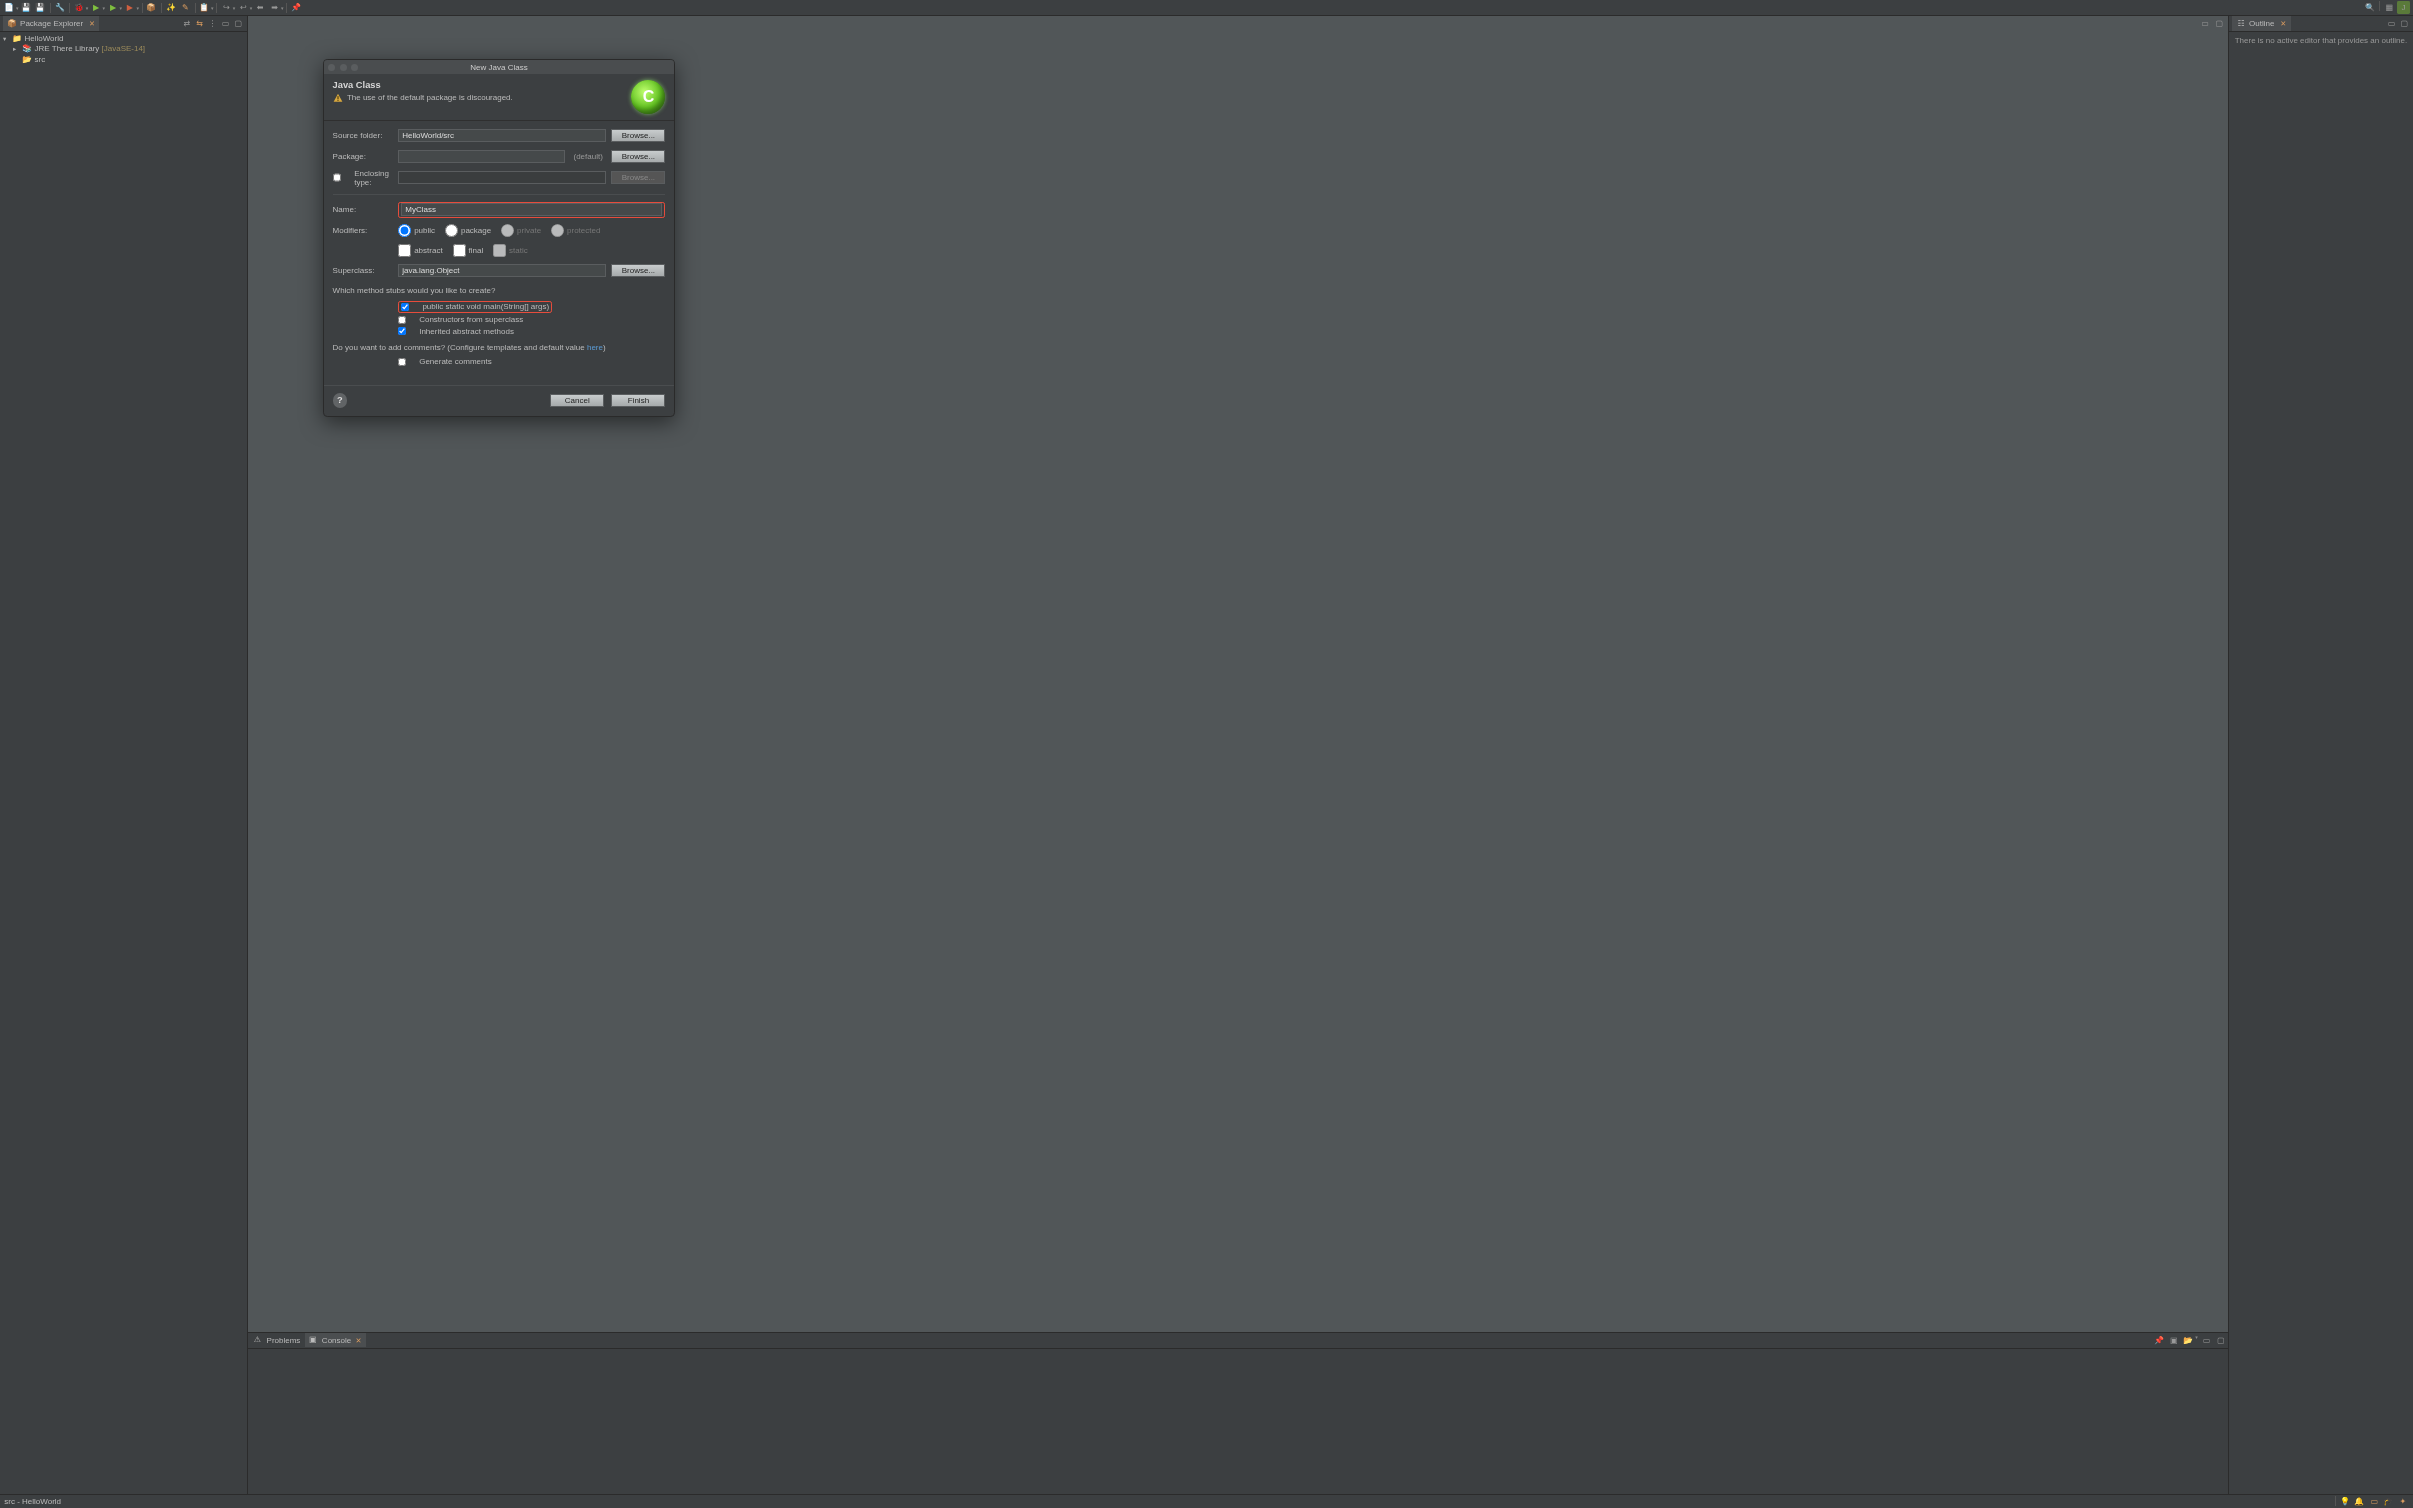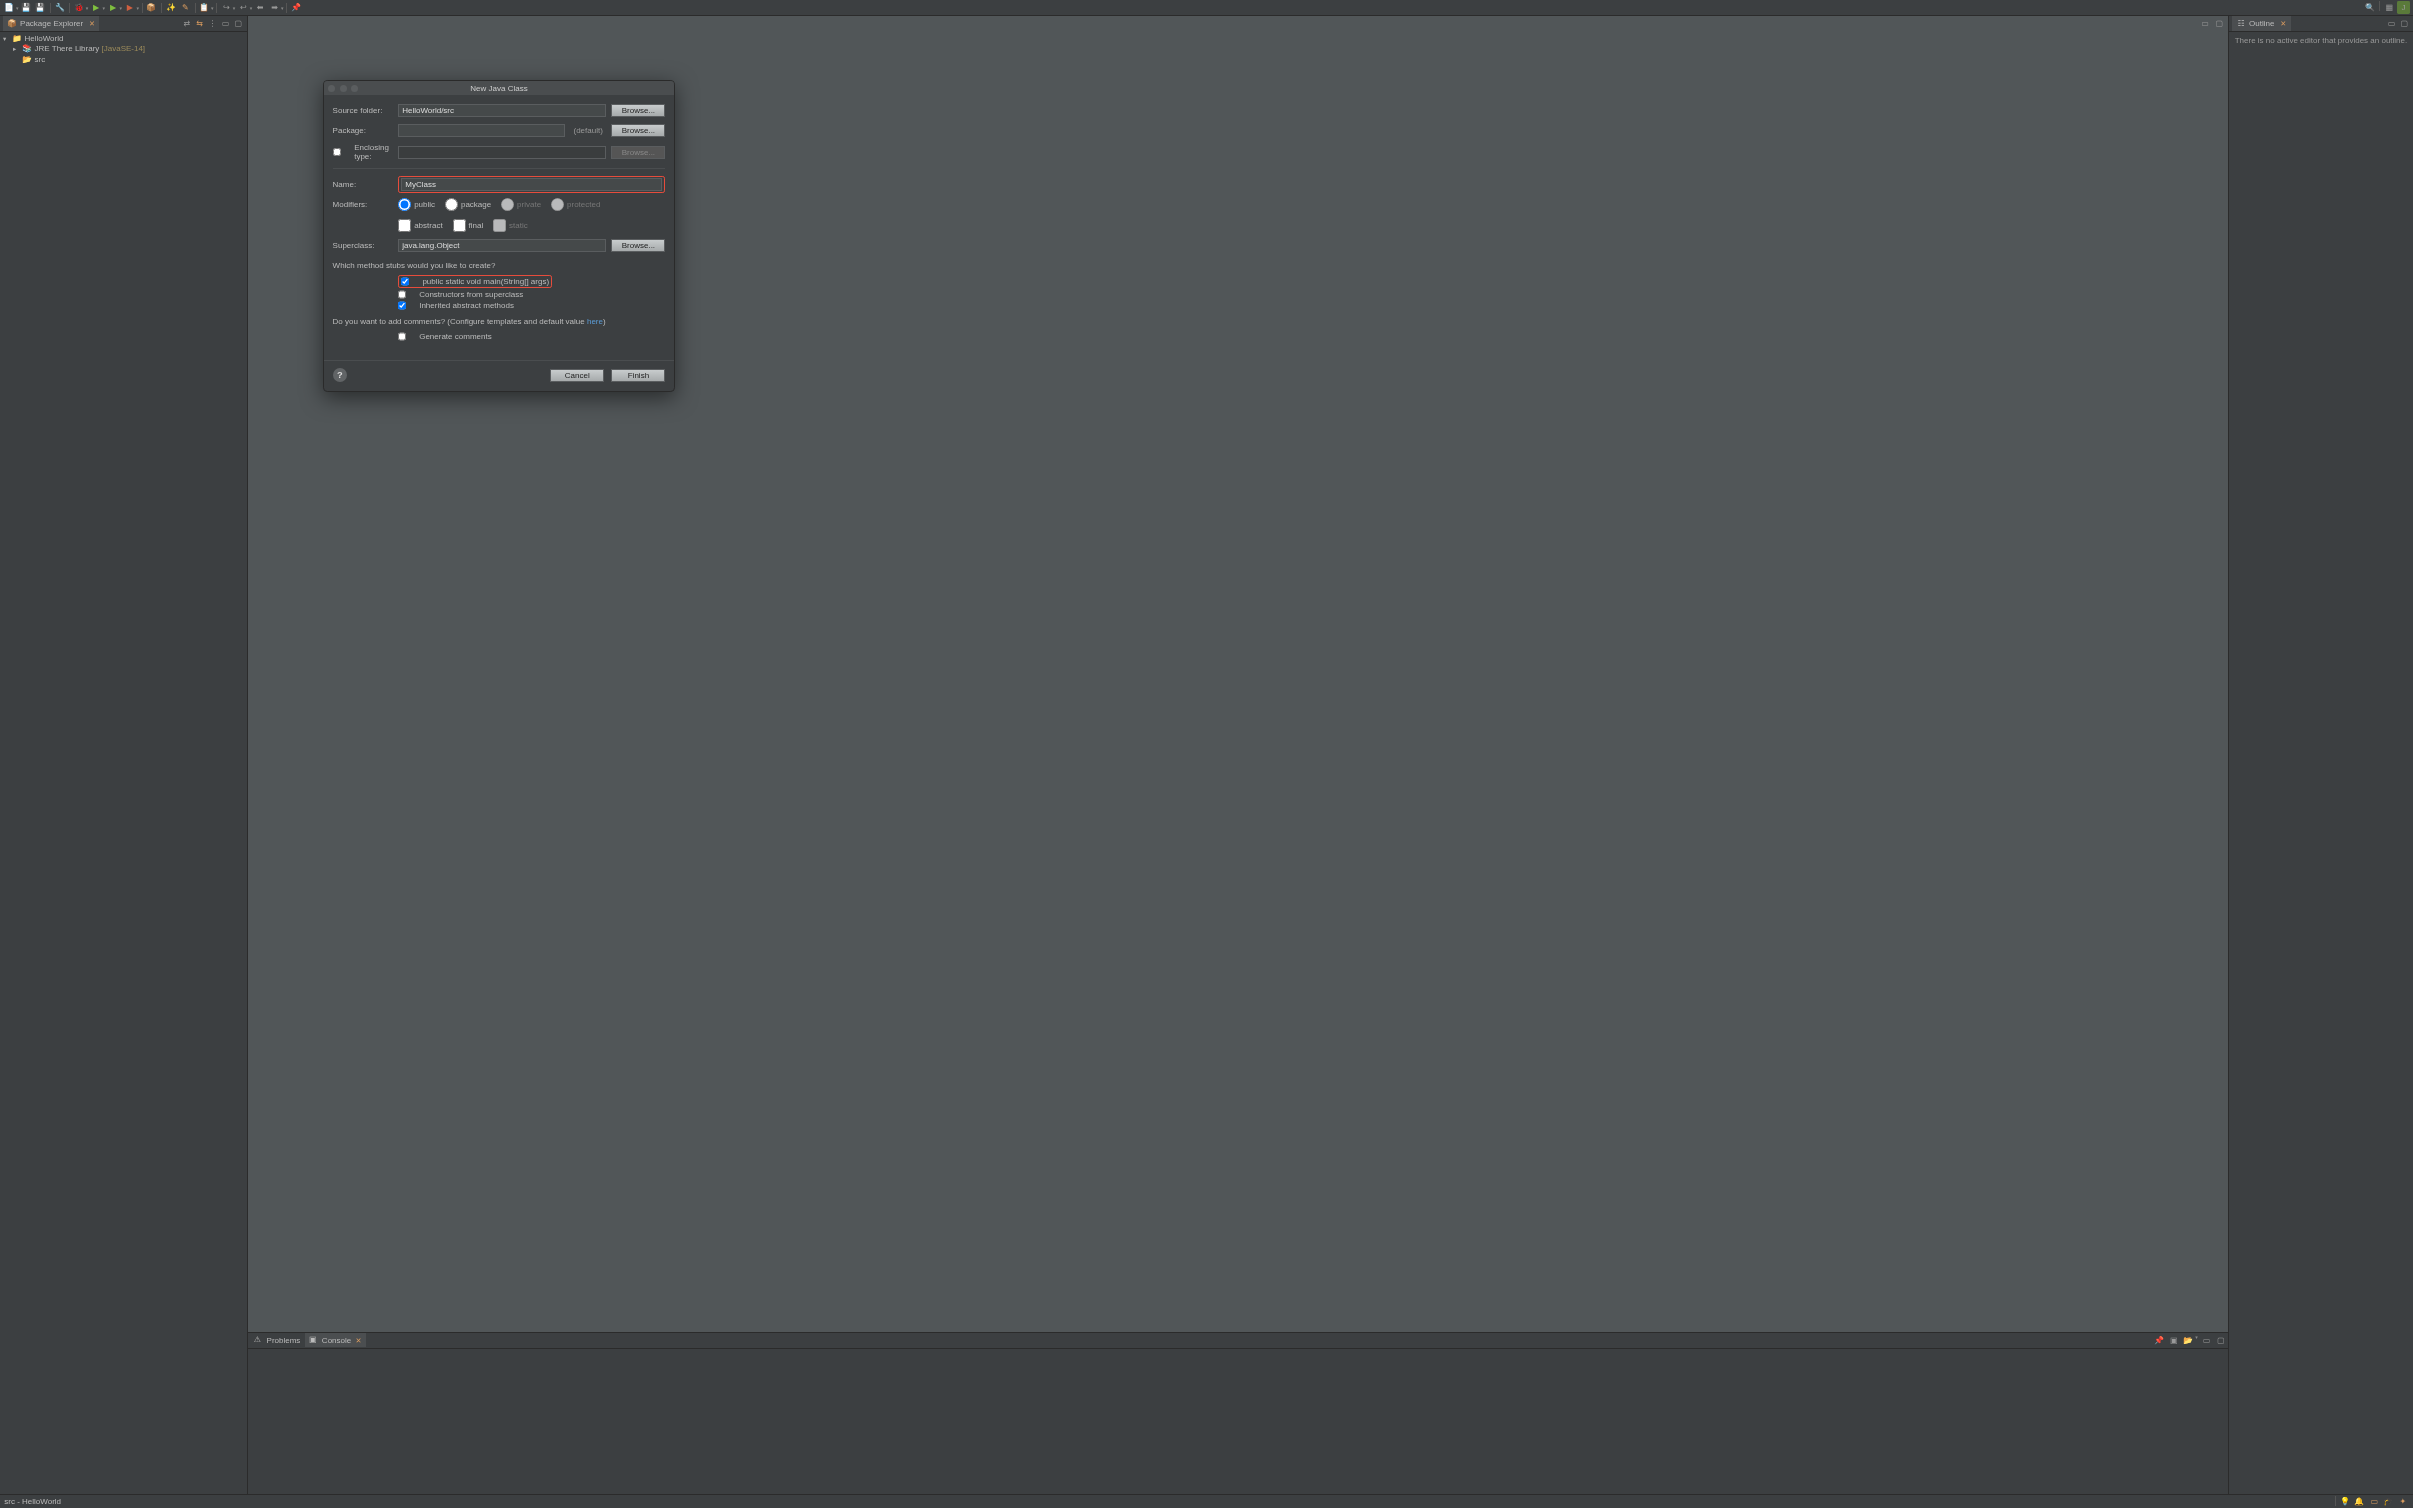--- a/index.html
+++ b/index.html
@@ -51,21 +51,21 @@
 
 
 .status-bar { height: 14.4px; background: #3c3f41; border-top: 0.7px solid #2b2b2b; display: flex; align-items: center; padding: 0 4.3px; font-size: 8px; color: #bbb; }
 .status-right { margin-left: auto; display: flex; gap: 2.9px; align-items: center; }
 .status-icon { width: 11.5px; height: 11.5px; display: inline-flex; align-items: center; justify-content: center; }
 
 
 .outline-body { padding: 4.3px 5.7px; color: #999; font-size: 8px; }
 
 
-.dialog-overlay { position: fixed; inset: 0; display: flex; align-items: flex-start; justify-content: center; margin-top: 21px; }
+.dialog-overlay { position: fixed; inset: 0; display: flex; align-items: flex-start; justify-content: center; }
 .dialog { position: absolute; left: 323px; top: 59px; width: 352px; background: #3c3f41; border: 0.7px solid #2a2a2a; box-shadow: 0 5.7px 21.5px rgba(0,0,0,0.5); border-radius: 4.3px; overflow: hidden; display: flex; flex-direction: column; }
 .dialog-titlebar { height: 14.4px; background: #4a4d4f; display: flex; align-items: center; padding: 0 4.3px; position: relative; }
 .traffic { display: flex; gap: 4.3px; }
 .traffic span { width: 7.2px; height: 7.2px; border-radius: 50%; background: #5a5d5f; display: inline-block; }
 .dialog-titlebar-title { position: absolute; left: 0; right: 0; text-align: center; color: #ccc; font-size: 8px; pointer-events: none; }
 
 .dialog-header { background: #3c3f41; padding: 5.7px 8.6px; display: flex; align-items: flex-start; border-bottom: 0.7px solid #2f2f2f; position: relative; min-height: 43px; }
 .dialog-header-texts { flex: 1; }
 .dialog-header h2 { font-size: 9.3px; font-weight: bold; color: #d6d6d6; margin-bottom: 2.9px; }
 .dialog-header-warn { display: flex; align-items: center; gap: 4.3px; font-size: 8px; color: #bbb; }
@@ -255,20 +255,36 @@
   <div class="dialog">
     <div class="dialog-titlebar">
       <div class="traffic">
         <span></span>
         <span></span>
         <span></span>
       </div>
       <div class="dialog-titlebar-title">New Java Class</div>
     </div>
 
+    <div class="dialog-header">
+      <div class="dialog-header-texts">
+        <h2>Java Class</h2>
+        <div class="dialog-header-warn">
+          <span class="warn-icon">
+            <svg viewBox="0 0 16 16">
+                <path fill="#d8a93f" d="M8 1 L15 14 H1 Z"></path>
+                <rect x="7.2" y="5" width="1.6" height="5" fill="#3a2a00"></rect>
+                <rect x="7.2" y="11" width="1.6" height="1.6" fill="#3a2a00"></rect>
+              </svg>
+          </span>
+          <span>The use of the default package is discouraged.</span>
+        </div>
+      </div>
+      <div class="dialog-header-img">C</div>
+    </div>
 
     <div class="dialog-body">
 
       <div class="form-row">
         <span class="form-label">Source folder:</span>
         <input class="form-input" value="HelloWorld/src" style="">
         <button class="btn light">Browse...</button>
       </div>
 
       <div class="form-row">

